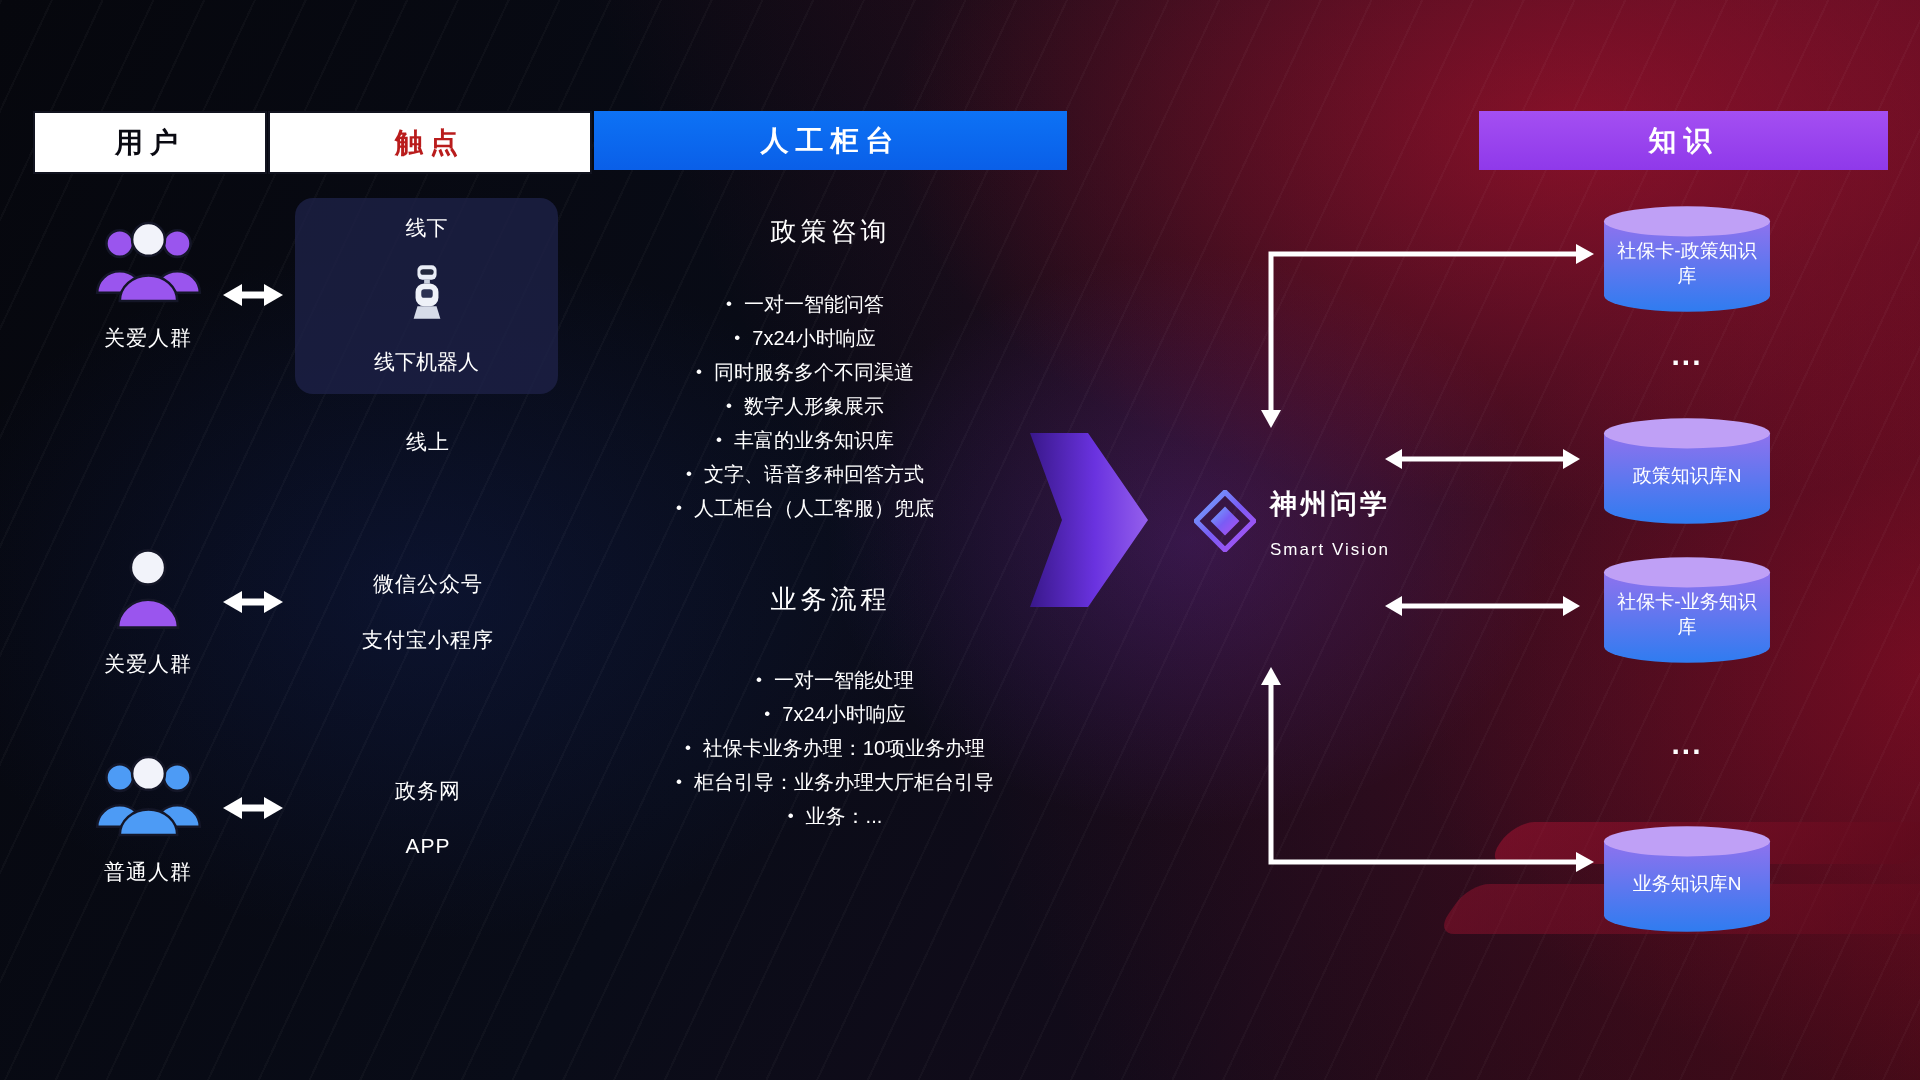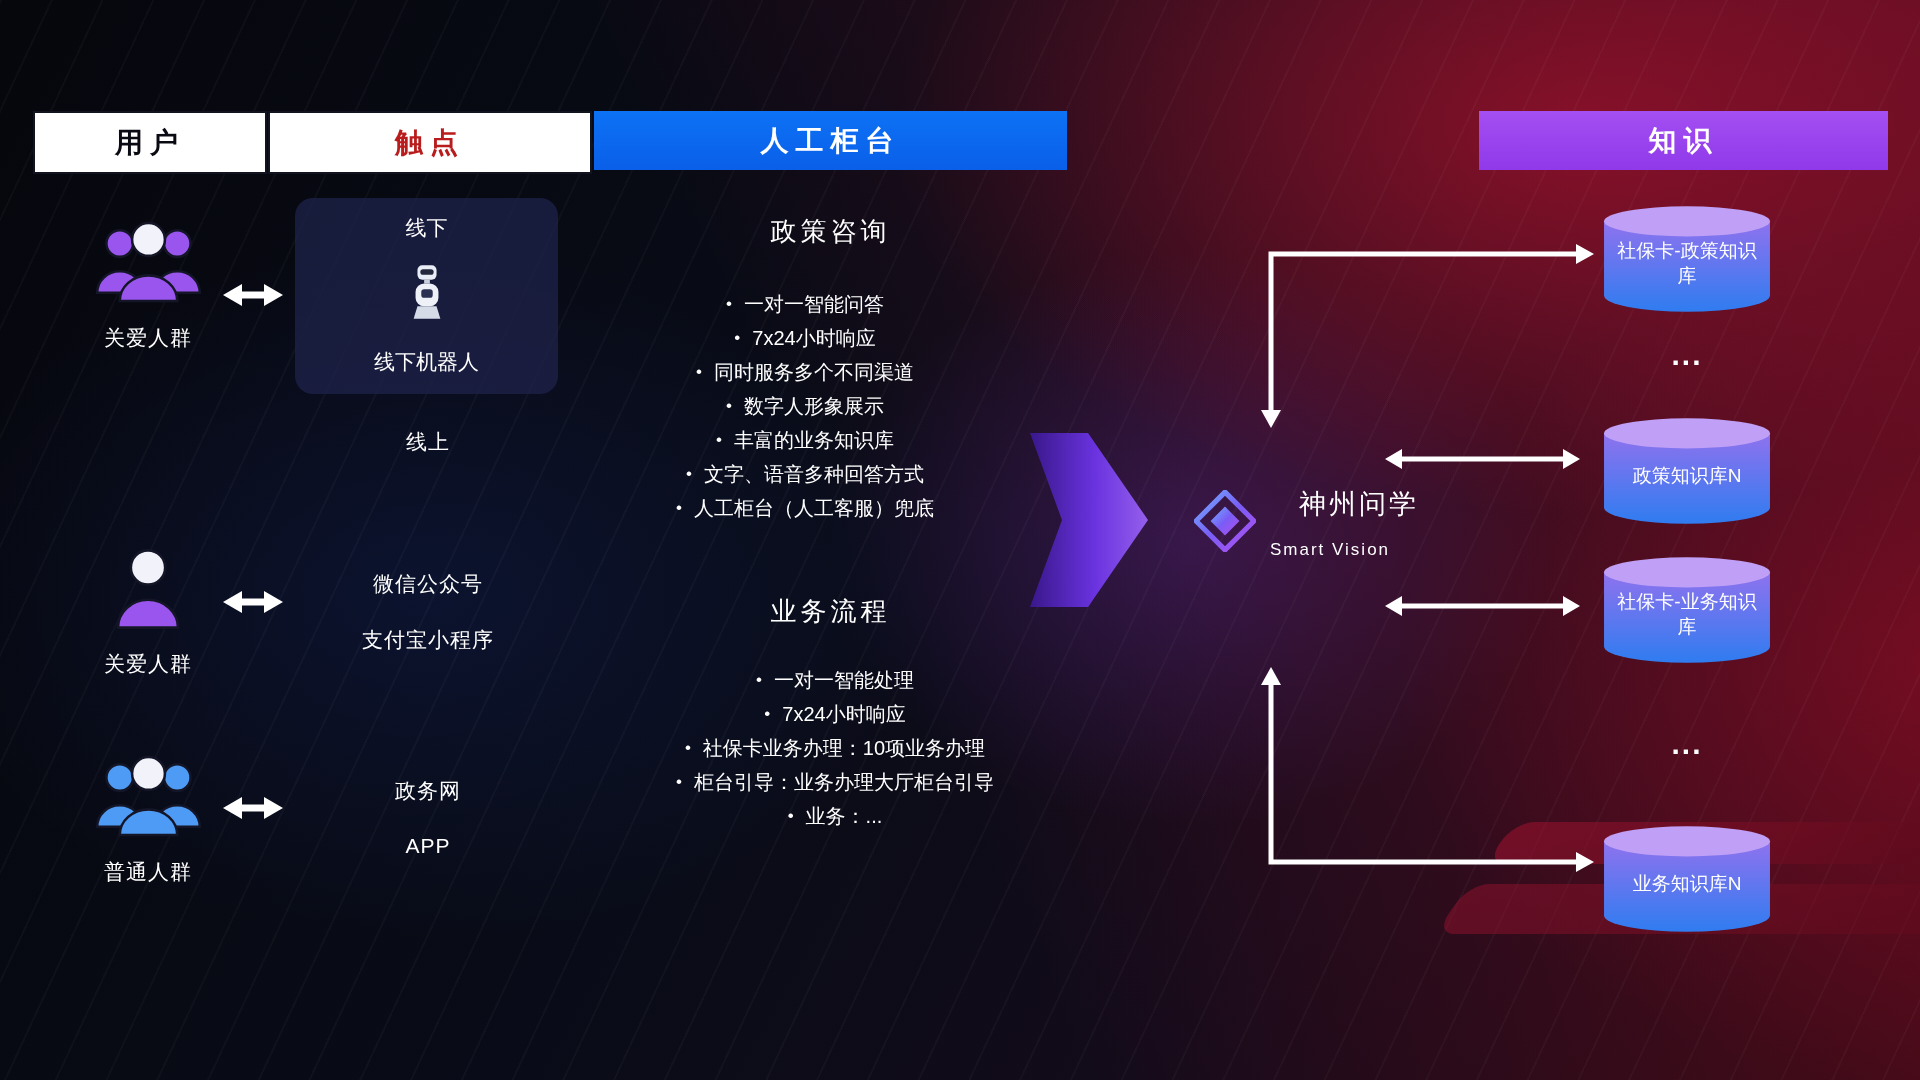--- a/index.html
+++ b/index.html
@@ -38,31 +38,31 @@
   .offline-card { position:absolute; left:295px; top:190px; width:263px; height:196px;
     background:rgba(30,33,72,0.78); border-radius:18px; display:flex; flex-direction:column;
     align-items:center; justify-content:space-between; padding:16px 0 18px; box-sizing:border-box;margin-top:8px; }
   .touch-label { position:absolute; left:268px; width:320px; text-align:center; font-size:21px; letter-spacing:1px; }
   .t-online { top:428px; } .t-wechat { top:570px; } .t-alipay { top:626px; }
   .t-gov { top:777px; } .t-app { top:834px; }
   .card-title, .card-caption { font-size:21px; }
 
   .scene-title { position:absolute; left:594px; width:473px; text-align:center;
     font-size:26px; letter-spacing:4px; }
-  .st1 { top:214px; } .st2 { top:594px; }
+  .st1 { top:214px; } .st2 { top:582px; }
   .bullets { position:absolute; left:676px; margin:0; padding:0; }
   .b1 { top:288px; } .b2 { top:664px; }
   .bullets li { list-style:none; line-height:33px; font-size:20px;text-align:center; }
   .bullets li::before { content:"•"; margin-right:12px; font-size:17px; position:relative; top:-2px; }
 
   .big-arrow { position:absolute; left:1030px; top:427px; }
 
   .logo-block { position:absolute; left:1194px; top:486px; display:flex; align-items:center; gap:14px; }
   .brand-txt { display:flex; flex-direction:column; }
-  .brand-name { font-size:27px; font-weight:normal; letter-spacing:3px;margin-left:29px; }
+  .brand-name { font-size:27px; font-weight:bold; letter-spacing:3px; }
   .brand-sub  { font-size:17px; letter-spacing:2px; margin-top:18px; }
 
   .cyl { position:absolute; left:1599px; width:176px; height:108px; }
   .cy1 { top:205px; } .cy2 { top:417px; } .cy3 { top:556px; } .cy4 { top:825px; }
   .cyl svg { position:absolute; inset:0; width:100%; height:100%; }
   .cyl-label { position:absolute; left:12px; right:12px; top:14px; bottom:4px;
     display:flex; align-items:center; justify-content:center; text-align:center;
     font-size:19px; line-height:1.3; }
   .dots { position:absolute; left:1599px; width:176px; text-align:center;
     font-size:30px; font-weight:bold; letter-spacing:2px; }

